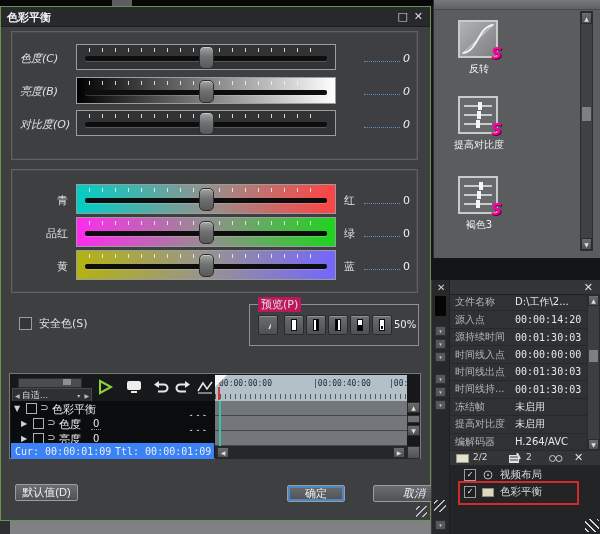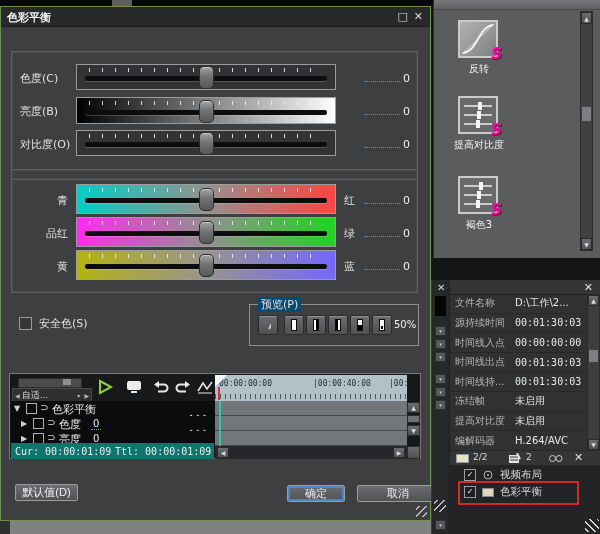--- a/index.html
+++ b/index.html
@@ -15,21 +15,21 @@
   .bottom-strip{left:0;top:521px;width:433px;height:13px;background:#7f8183;}
   .bottom-strip .corner{position:absolute;left:0;top:0;width:10px;height:13px;background:#2e2f31;}
 
   
   .dialog{left:0;top:6px;width:431px;height:515px;background:#3d3f41;border:1px solid #6b9150;box-sizing:border-box;}
   .titlebar{position:absolute;left:0;top:0;right:0;height:19px;background:#28292b;border-bottom:1px solid #1c1d1f;}
   .titlebar .title{position:absolute;left:6px;top:3px;font-size:11px;font-weight:bold;color:#f0f2f4;}
   .wbtn{position:absolute;top:3px;font-size:11px;color:#dcdee0;cursor:default;}
 
   .group{position:absolute;border:1px solid #5e6062;box-shadow:inset 0 0 0 1px #47494b;}
-  .g1{left:10px;top:44px;width:405px;height:127px;}
+  .g1{left:10px;top:24px;width:405px;height:127px;font-style:italic;}
   .g2{left:10px;top:162px;width:405px;height:122px;}
 
   .slbl{font-size:11px;color:#dfe1e3;}
   .sbox{border:1px solid #9a9c9e;background:#313335;box-sizing:border-box;}
   .sbox .ticks{position:absolute;left:12px;right:12px;top:3px;height:4px;
     background:repeating-linear-gradient(90deg,rgba(240,242,244,.85) 0 1px,transparent 1px 13px);}
   .sbox .groove{position:absolute;left:8px;right:8px;top:55%;height:5px;margin-top:-2px;background:#0d0d0d;
     border-radius:2px;box-shadow:0 1px 0 rgba(255,255,255,.18);}
   .sbox .thumb{position:absolute;left:50%;top:50%;width:13px;height:21px;margin:-11px 0 0 -7px;
     background:linear-gradient(180deg,#a2a4a6 0%,#707274 45%,#565859 100%);
@@ -42,21 +42,21 @@
   .vwrap{display:flex;align-items:flex-end;width:46px;}
   .vwrap .dotline{flex:1;height:1px;border-bottom:1px dotted #5d8fd6;margin:0 3px 3px 0;}
   .vwrap b{font-size:11px;font-weight:normal;color:#eef0f2;}
 
   .clbl{font-size:11px;color:#dfe1e3;}
 
   .safe{left:18px;top:309px;display:flex;align-items:center;gap:7px;font-size:11px;color:#dfe1e3;}
   .cb{display:inline-block;width:11px;height:11px;border:1px solid #9a9c9e;background:#343638;}
 
   .pgroup{left:248px;top:297px;width:168px;height:40px;border:1px solid #8e9092;}
-  .pgroup .legend{position:absolute;left:8px;top:-8px;background:#0c4a6e;padding:0 3px;font-size:11px;color:#dfe1e3;}
+  .pgroup .legend{position:absolute;left:8px;top:-8px;background:#be185d;padding:0 3px;font-size:11px;color:#dfe1e3;}
   .pbtn{position:absolute;top:10px;width:20px;height:20px;background:linear-gradient(#6b6d70,#4e5052);
     border:1px solid #2a2b2d;border-radius:2px;box-shadow:inset 0 1px 0 rgba(255,255,255,.25);
     display:flex;align-items:center;justify-content:center;}
   .pm{width:14px;height:10px;border:1px solid #0c0c0c;background:#fff;}
   .pm.sr{background:linear-gradient(90deg,#fff 50%,#000 50%);}
   .pm.sl{background:linear-gradient(90deg,#000 50%,#fff 50%);}
   .pm.hb{background:linear-gradient(180deg,#fff 55%,#000 55%);}
   .pm.hbar{position:relative;background:#fff;}
   .pm.hbar::after{content:"";position:absolute;left:1px;right:1px;bottom:1px;height:3px;background:#000;}
   .pzoom{position:absolute;left:142px;top:14px;width:24px;display:flex;align-items:flex-end;}
@@ -82,21 +82,21 @@
   .ruler{left:205px;top:1px;width:192px;height:26px;background:#b4c0c8;overflow:hidden;}
   .rtc{top:4px;font-size:8px;color:#20303a;white-space:nowrap;}
   .rticks{position:absolute;left:0;right:0;bottom:2px;height:5px;
     background:repeating-linear-gradient(90deg,#4e5a62 0 1px,transparent 1px 5px);}
   .playhead{left:205px;top:1px;width:0;height:0;border-top:12px solid #f7f9fb;border-right:12px solid transparent;}
   .redtick{left:208px;top:13px;width:2px;height:13px;background:#d03636;}
   .tealline{left:209px;top:27px;width:2px;height:45px;background:#38c3a7;z-index:5;}
   .lane{left:205px;width:192px;height:15px;background:#73767a;border-bottom:1px solid #45474a;box-sizing:border-box;}
   .scrollbtn{background:linear-gradient(#6b6d70,#4e5052);border:1px solid #2a2b2d;display:flex;align-items:center;justify-content:center;font-size:6px;color:#dcdee0;box-sizing:border-box;}
   .vsc{left:397px;width:13px;}
-  .tlstatus{left:1px;top:69px;width:203px;height:16px;background:#0f766e;}
+  .tlstatus{left:1px;top:69px;width:203px;height:16px;background:#3b82f6;}
   .tlstatus span{position:absolute;top:3px;font-size:10px;color:#eaecee;}
   .hsc-track{left:205px;top:72px;width:192px;height:13px;background:#26272a;}
 
   
   .btn{position:absolute;height:17px;background:linear-gradient(#6b6d70,#4f5153);border:1px solid #9a9c9e;
     border-radius:2px;color:#eef0f2;font-size:11px;display:flex;align-items:center;justify-content:center;box-sizing:border-box;}
   .btn.primary{box-shadow:inset 0 0 0 2px #4a86c8;}
   .grip{background:repeating-linear-gradient(135deg,transparent 0 2px,#b8babc 2px 3px,transparent 3px 5px);}
 
   
@@ -362,21 +362,21 @@
       </div>
       <div class="abs hsc-track">
         <span class="abs scrollbtn" style="left:2px;top:1px;width:12px;height:11px;">◀</span>
         <span class="abs scrollbtn" style="right:2px;top:1px;width:12px;height:11px;">▶</span>
       </div>
       <div class="abs scrollbtn" style="left:397px;top:72px;width:13px;height:13px;"></div>
     </div>
 
     <button class="btn" style="left:14px;top:477px;width:63px;">默认值(D)</button>
     <button class="btn primary" style="left:286px;top:478px;width:58px;">确定</button>
-    <button class="btn" style="left:356px;top:478px;width:82px;">取消</button>
+    <button class="btn" style="left:372px;top:478px;width:82px;font-style:italic;">取消</button>
     <div class="abs grip" style="right:3px;bottom:3px;width:11px;height:11px;"></div>
   </section>
 
   <section class="abs effects">
     <div class="hdr"></div>
 
     <div class="fxicon" style="top:20px;">
       <svg width="36" height="34">
         <line x1="2" y1="32" x2="34" y2="2" stroke="#d8dadc" stroke-width="1"></line>
         <path d="M3,31 C18,29 18,5 33,3" stroke="#f0f2f4" stroke-width="2" fill="none"></path>
@@ -434,20 +434,24 @@
 
   <section class="abs props">
     <div class="phdr">
       <span class="x">✕</span>
     </div>
 
     <div class="ptable">
       <div class="prow">
           <span class="pl">文件名称</span>
           <span class="pv">D:\工作\2...</span>
+        </div>
+      <div class="prow">
+          <span class="pl">源入点</span>
+          <span class="pv mono">00:00:14:20</span>
         </div>
       <div class="prow">
           <span class="pl">源持续时间</span>
           <span class="pv mono">00:01:30:03</span>
         </div>
       <div class="prow">
           <span class="pl">时间线入点</span>
           <span class="pv mono">00:00:00:00</span>
         </div>
       <div class="prow">

